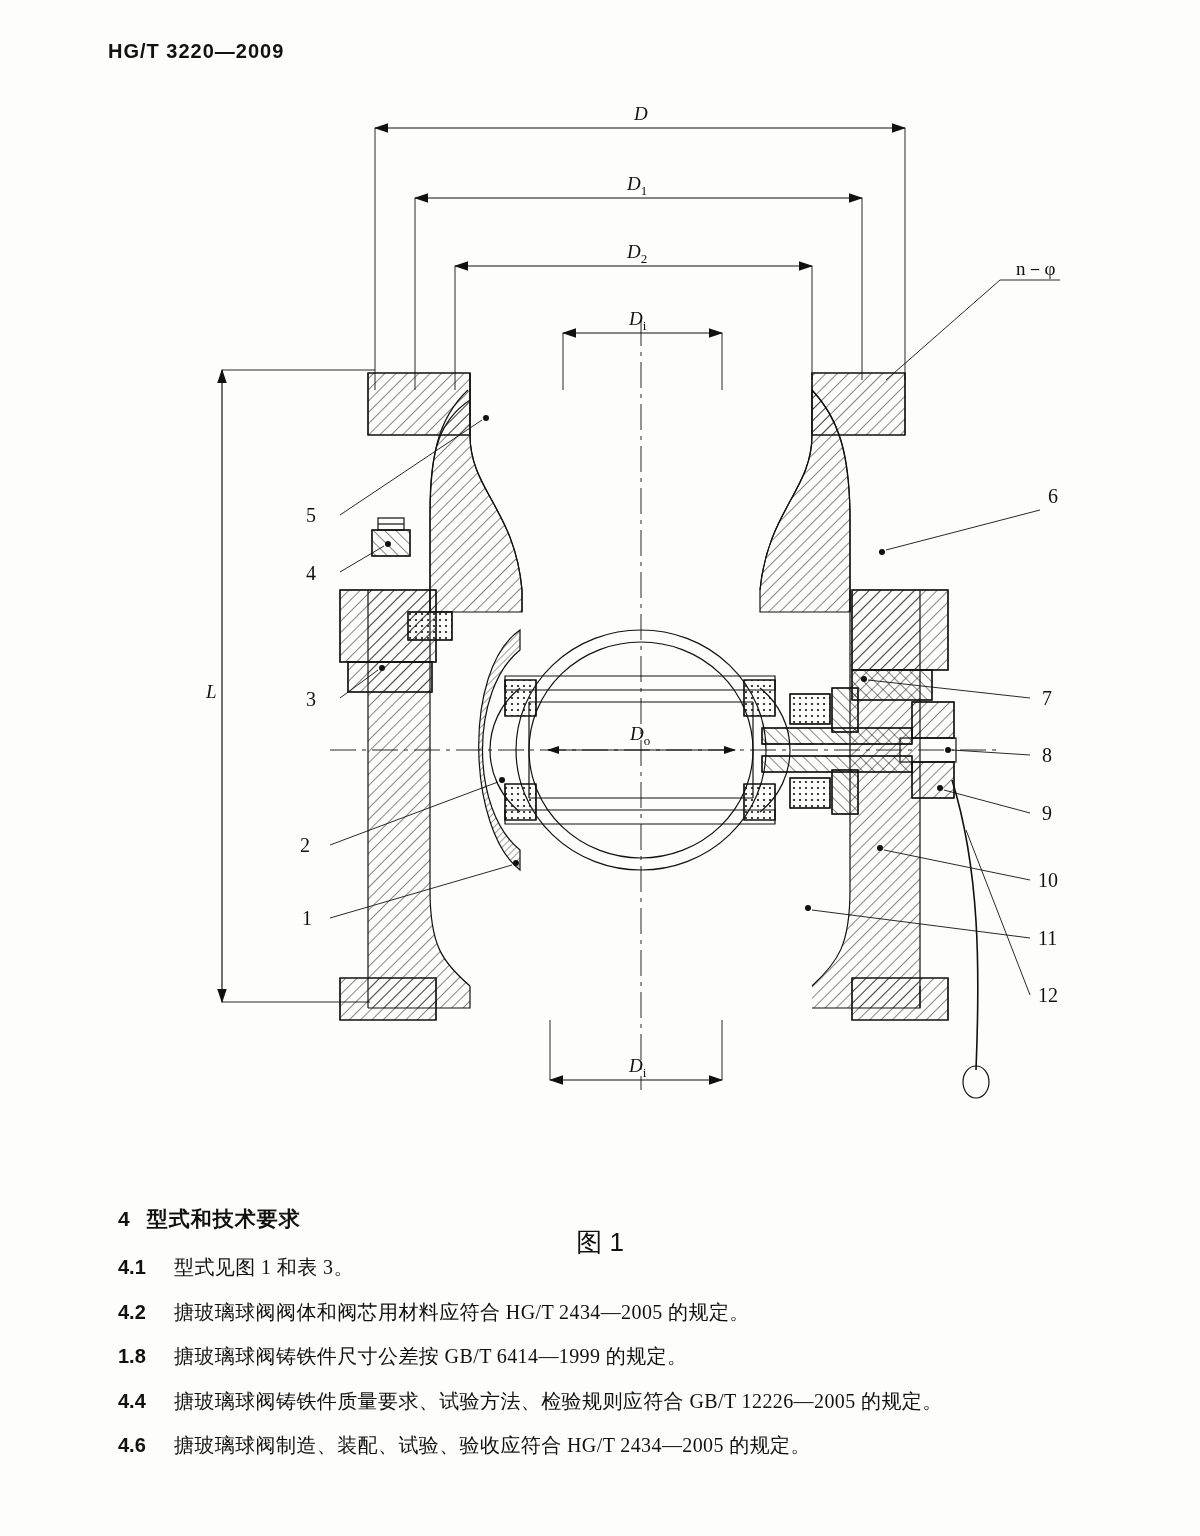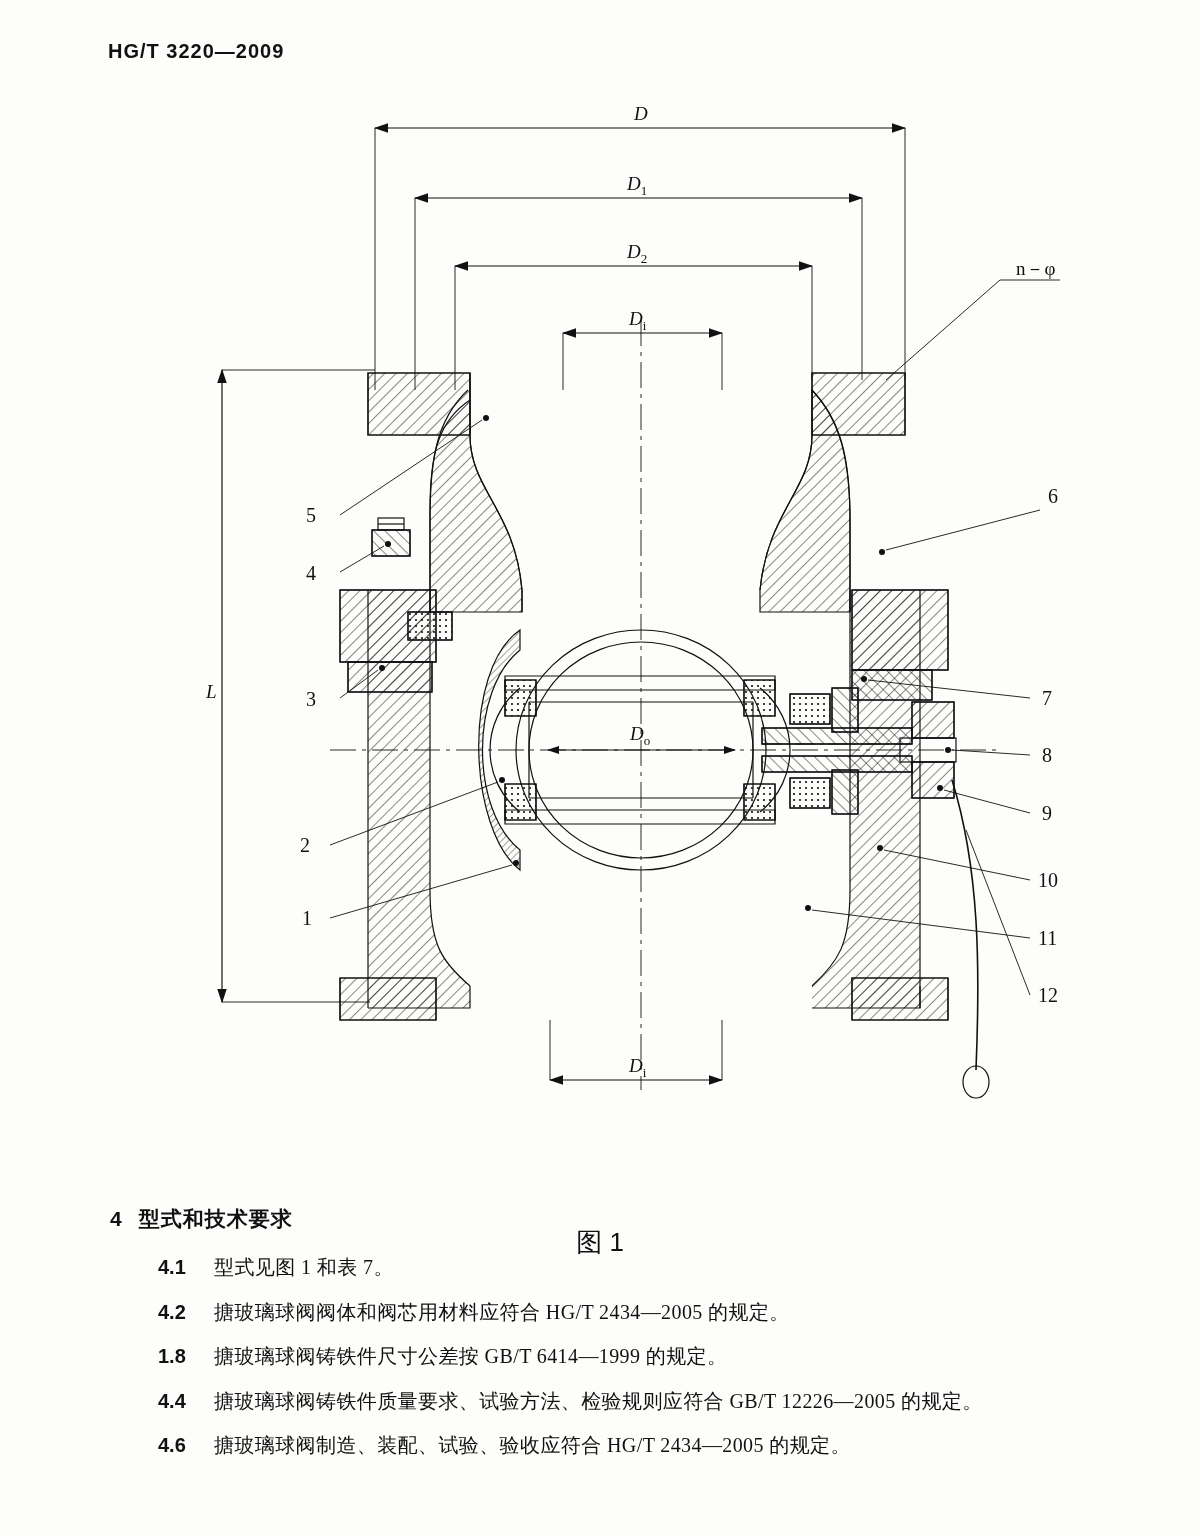--- a/index.html
+++ b/index.html
@@ -24,32 +24,31 @@
   .figure-wrap{
     position:absolute;left:0;top:90px;width:1200px;height:1080px;
   }
   .figure-caption{
     position:absolute;top:1135px;left:0;width:1200px;text-align:center;
     font-size:26px;font-family:"Liberation Sans", sans-serif;
   }
 
   
   .section{
-    position:absolute;left:110px;top:1205px;width:1010px;
+    position:absolute;left:118px;top:1205px;width:1010px;
   }
   .section h2{
     font-size:21px;margin:0 0 22px 0;font-weight:bold;
     font-family:"Liberation Sans", sans-serif;letter-spacing:1px;
   }
   .section h2 .num{margin-right:16px;}
   .clause{
     display:flex;align-items:flex-end;
     font-size:20px;margin-bottom:19px;line-height:1.28;
     font-family:"Liberation Serif", serif;
-    margin-left:48px;
   }
   .clause .cnum{
     font-weight:bold;min-width:56px;flex:0 0 56px;
     font-family:"Liberation Sans", sans-serif;
   }
   .clause .ctext{flex:1;letter-spacing:0.4px;}
 
   
 </style>
 </head>
@@ -278,21 +277,21 @@
     <div class="figure-caption">图 1</div>
   </div>
 
   <div class="section">
     <h2>
       <span class="num">4</span><span>型式和技术要求</span>
     </h2>
 
     <div class="clause">
       <span class="cnum">4.1</span>
-      <span class="ctext">型式见图 1 和表 7。</span>
+      <span class="ctext">型式见图 1 和表 3。</span>
     </div>
     <div class="clause">
       <span class="cnum">4.2</span>
       <span class="ctext">搪玻璃球阀阀体和阀芯用材料应符合 HG/T 2434—2005 的规定。</span>
     </div>
     <div class="clause">
       <span class="cnum">1.8</span>
       <span class="ctext">搪玻璃球阀铸铁件尺寸公差按 GB/T 6414—1999 的规定。</span>
     </div>
     <div class="clause">

